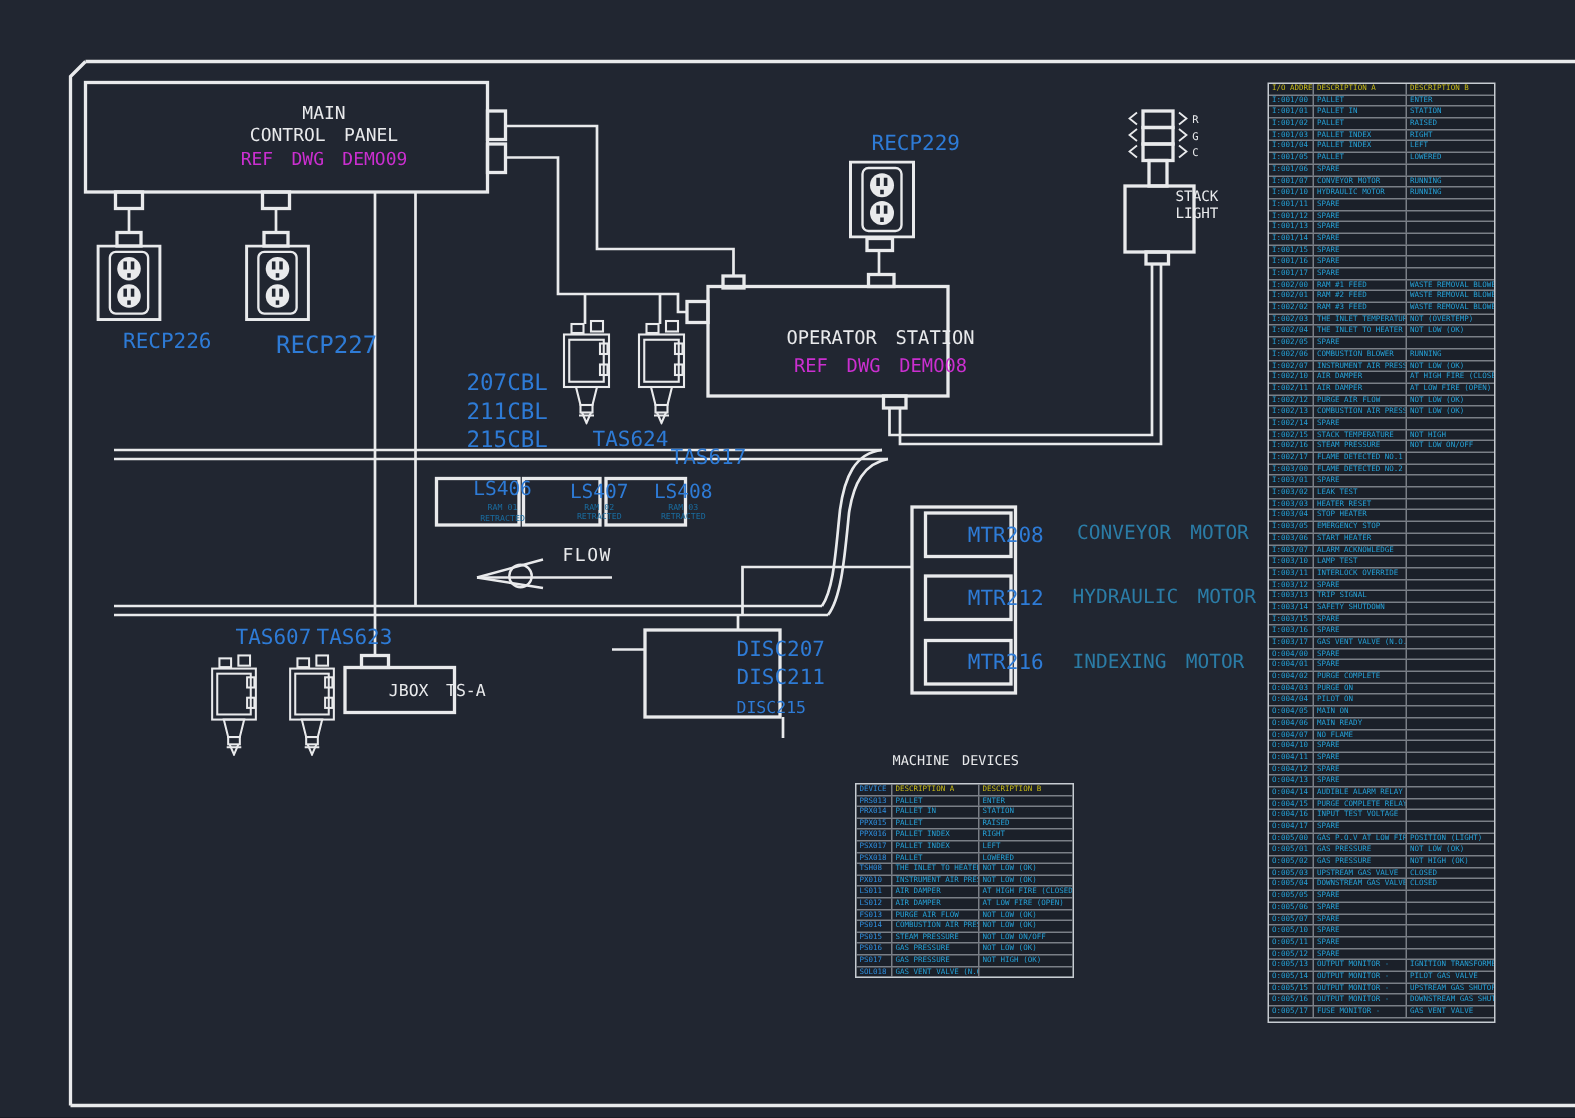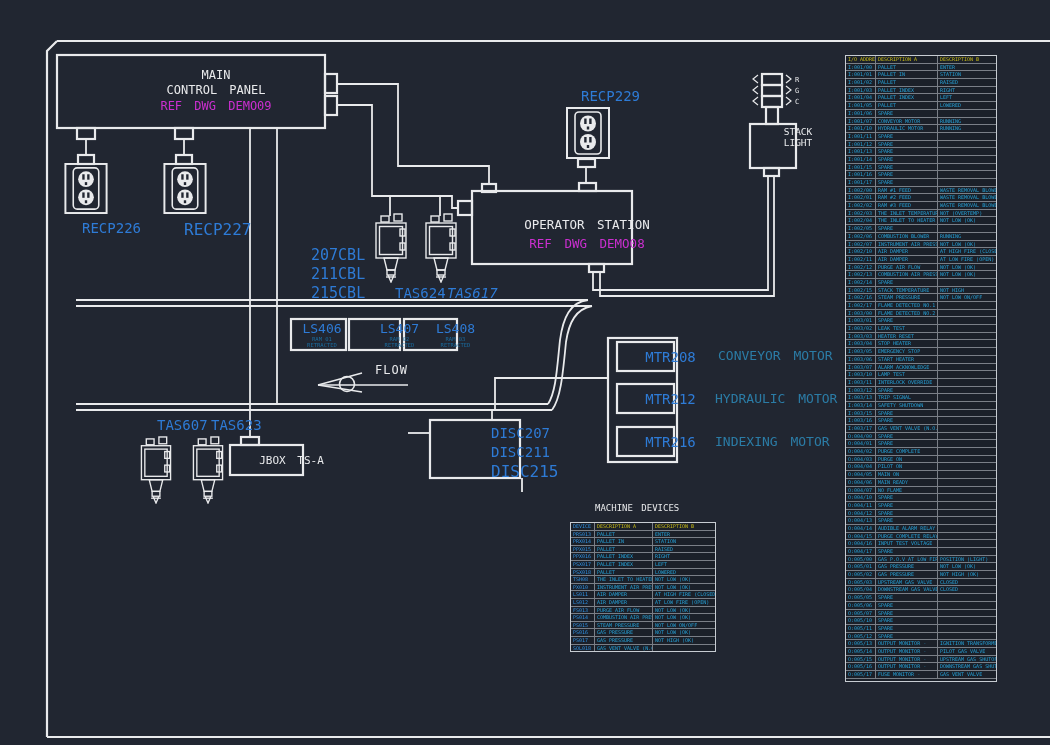--- a/index.html
+++ b/index.html
@@ -182,25 +182,25 @@
 
   <div class="lbl blue" style="left:57px;top:220px;font-size:14px;">RECP226</div>
   <div class="lbl blue" style="left:159px;top:220px;font-size:16px;">RECP227</div>
   <div class="lbl blue" style="left:556px;top:88px;font-size:14px;">RECP229</div>
 
   <div class="lbl blue" style="left:286px;top:246px;font-size:15px;">207CBL</div>
   <div class="lbl blue" style="left:286px;top:265px;font-size:15px;">211CBL</div>
   <div class="lbl blue" style="left:286px;top:284px;font-size:15px;">215CBL</div>
 
   <div class="lbl blue" style="left:370px;top:285px;font-size:14px;">TAS624</div>
-  <div class="lbl blue" style="left:422px;top:285px;font-size:14px;font-style:italic;">TAS617</div>
+  <div class="lbl blue" style="left:422px;top:297px;font-size:14px;">TAS617</div>
   <div class="lbl blue" style="left:132px;top:417px;font-size:14px;">TAS607</div>
   <div class="lbl blue" style="left:186px;top:417px;font-size:14px;">TAS623</div>
 
-  <div class="lbl col" style="left:278px;top:320px;width:38px;height:29px;">
+  <div class="lbl col" style="left:291px;top:320px;width:38px;height:29px;justify-content:space-between;">
     <div class="blue" style="font-size:13px;line-height:14px;">LS406</div>
     <div class="dim" style="font-size:5.5px;line-height:6px;">RAM 01</div>
     <div class="dim" style="font-size:5.5px;line-height:6px;">RETRACTED</div>
   </div>
   <div class="lbl col" style="left:349px;top:320px;width:51px;height:29px;">
     <div class="blue" style="font-size:13px;line-height:14px;">LS407</div>
     <div class="dim" style="font-size:5.5px;line-height:6px;">RAM 02</div>
     <div class="dim" style="font-size:5.5px;line-height:6px;">RETRACTED</div>
   </div>
   <div class="lbl col" style="left:404px;top:320px;width:53px;height:29px;align-items:center;">
@@ -209,21 +209,21 @@
     <div class="dim" style="font-size:5.5px;line-height:6px;">RETRACTED</div>
   </div>
 
   <div class="lbl white" style="left:350px;top:363px;font-size:12px;letter-spacing:1px;">FLOW</div>
 
   <div class="lbl ctr white ws" style="left:230px;top:445px;width:73px;height:30px;font-size:11px;">JBOX TS-A</div>
 
   <div class="lbl" style="left:466px;top:424px;">
     <div class="blue" style="font-size:14px;line-height:19px;">DISC207</div>
     <div class="blue" style="font-size:14px;line-height:19px;">DISC211</div>
-    <div class="blue" style="font-size:16px;line-height:19px;">DISC215</div>
+    <div class="blue" style="font-size:11px;line-height:19px;">DISC215</div>
   </div>
 
   <div class="lbl ctr blue" style="left:617px;top:342px;width:57px;height:29px;font-size:14px;">MTR208</div>
   <div class="lbl ctr blue" style="left:617px;top:384px;width:57px;height:29px;font-size:14px;">MTR212</div>
   <div class="lbl ctr blue" style="left:617px;top:427px;width:57px;height:29px;font-size:14px;">MTR216</div>
   <div class="lbl teal ws" style="left:693px;top:348px;font-size:13px;">CONVEYOR MOTOR</div>
   <div class="lbl teal ws" style="left:690px;top:391px;font-size:13px;">HYDRAULIC MOTOR</div>
   <div class="lbl teal ws" style="left:690px;top:434px;font-size:13px;">INDEXING MOTOR</div>
 
   <div class="lbl ctr white" style="left:762px;top:74px;width:20px;height:11px;font-size:7px;">R</div>

